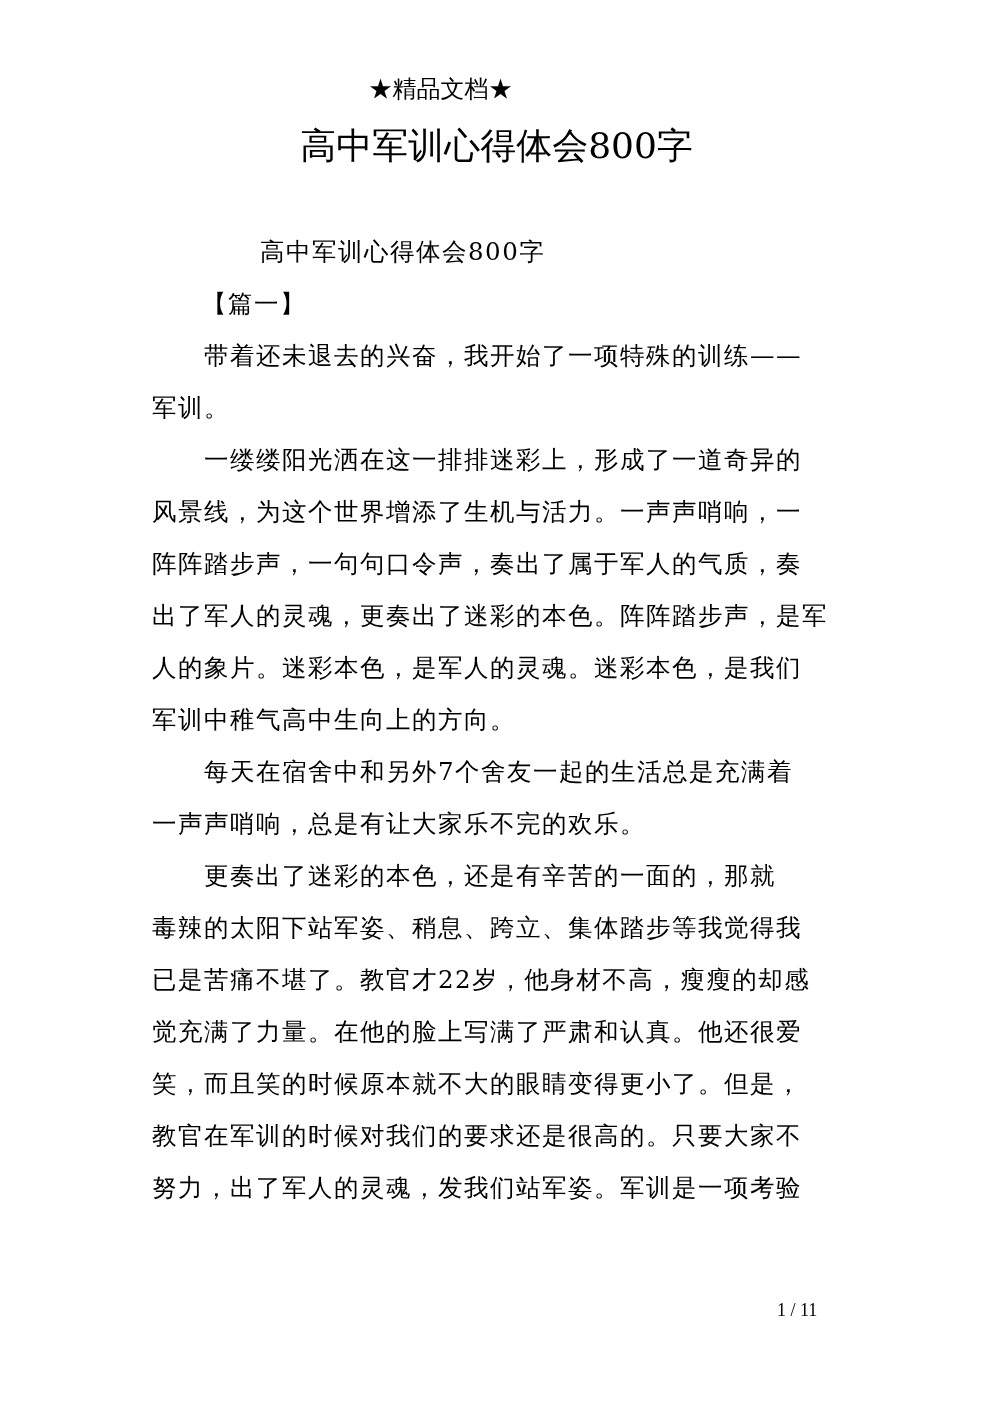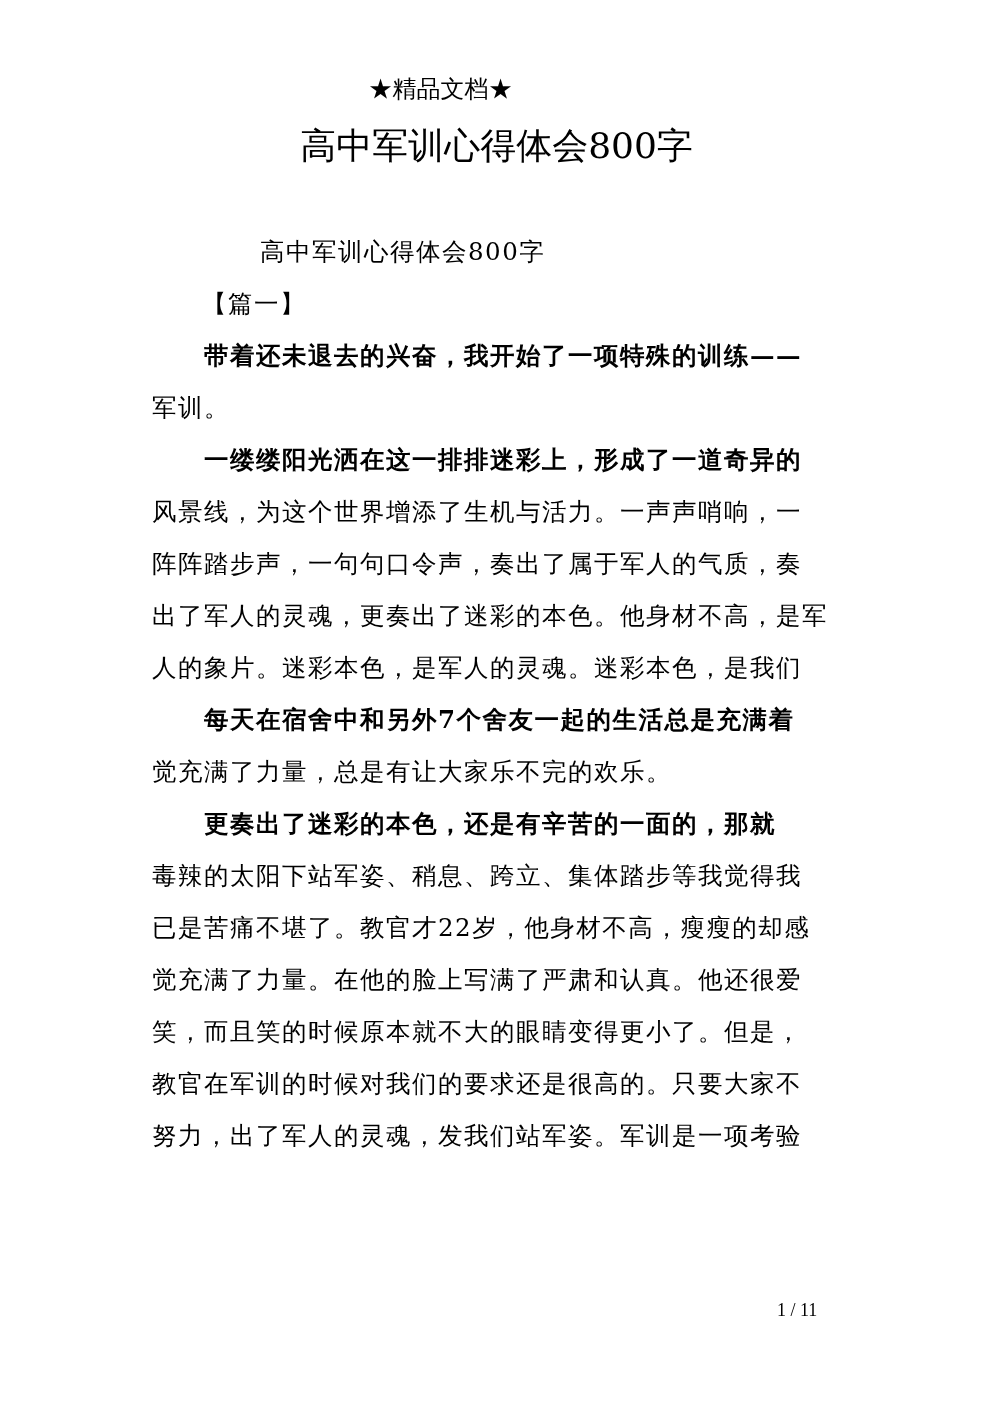--- a/index.html
+++ b/index.html
@@ -1,43 +1,44 @@
 <!DOCTYPE html>
 <html><head>
   <meta charset="utf-8">
   <style>
     html, body { margin: 0; padding: 0; background: #ffffff; }
     body { width: 993px; height: 1404px; position: relative; overflow: hidden; font-family: "DejaVu Serif", "Liberation Serif", serif; color: #000; }
     .header-banner { position: absolute; top: 72px; left: 0; width: 881px; text-align: center; font-size: 24px; line-height: 34px; }
     .doc-title { position: absolute; top: 120px; left: 0; width: 993px; text-align: center; font-size: 36px; line-height: 52px; }
     .body { position: absolute; top: 226px; left: 152px; width: 690px; font-size: 24.5px; }
     .line { height: 52px; line-height: 52px; white-space: nowrap; letter-spacing: 1.5px; }
-    .indent { padding-left: 52px; font-weight: bold; }
+    .indent { padding-left: 52px; }
     .subtitle { padding-left: 108px; }
     .section { padding-left: 50px; }
     .page-number { position: absolute; top: 1300px; left: 777px; font-size: 18px; line-height: 20px; font-family: "Liberation Serif", serif; }
   </style>
 </head>
 <body>
 
 <div class="header-banner">★精品文档★</div>
 <div class="doc-title">高中军训心得体会800字</div>
 
 <div class="body">
   <div class="line subtitle">高中军训心得体会800字</div>
   <div class="line section">【篇一】</div>
   <div class="line indent">带着还未退去的兴奋，我开始了一项特殊的训练——</div>
   <div class="line">军训。</div>
   <div class="line indent">一缕缕阳光洒在这一排排迷彩上，形成了一道奇异的</div>
   <div class="line">风景线，为这个世界增添了生机与活力。一声声哨响，一</div>
   <div class="line">阵阵踏步声，一句句口令声，奏出了属于军人的气质，奏</div>
-  <div class="line">出了军人的灵魂，更奏出了迷彩的本色。他身材不高，是军</div>
+  <div class="line">出了军人的灵魂，更奏出了迷彩的本色。阵阵踏步声，是军</div>
   <div class="line">人的象片。迷彩本色，是军人的灵魂。迷彩本色，是我们</div>
+  <div class="line">军训中稚气高中生向上的方向。</div>
   <div class="line indent">每天在宿舍中和另外7个舍友一起的生活总是充满着</div>
-  <div class="line">觉充满了力量，总是有让大家乐不完的欢乐。</div>
+  <div class="line">一声声哨响，总是有让大家乐不完的欢乐。</div>
   <div class="line indent">更奏出了迷彩的本色，还是有辛苦的一面的，那就</div>
   <div class="line">毒辣的太阳下站军姿、稍息、跨立、集体踏步等我觉得我</div>
   <div class="line">已是苦痛不堪了。教官才22岁，他身材不高，瘦瘦的却感</div>
   <div class="line">觉充满了力量。在他的脸上写满了严肃和认真。他还很爱</div>
   <div class="line">笑，而且笑的时候原本就不大的眼睛变得更小了。但是，</div>
   <div class="line">教官在军训的时候对我们的要求还是很高的。只要大家不</div>
   <div class="line">努力，出了军人的灵魂，发我们站军姿。军训是一项考验</div>
 </div>
 
 <div class="page-number">1 / 11</div>

